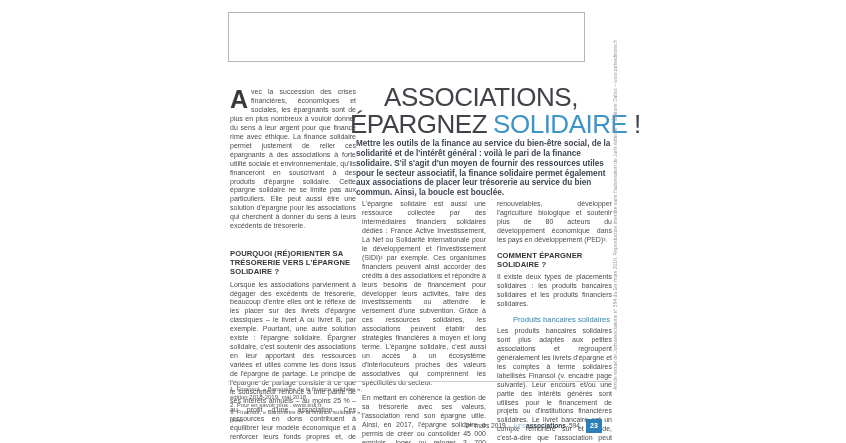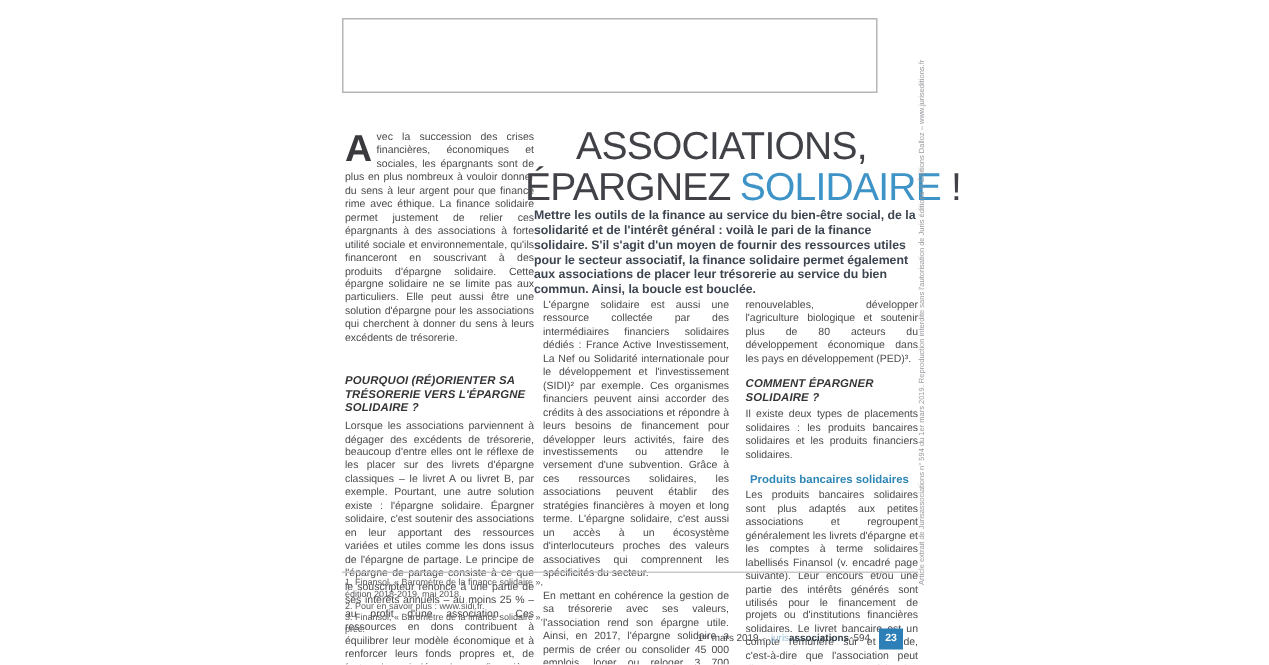--- a/index.html
+++ b/index.html
@@ -19,24 +19,24 @@
   .body{
     font-size:7px;line-height:1.28;text-align:justify;margin:0 0 6px 0;color:#4a4a4e;
   }
   .lead{margin:0 0 18px 0;}
   .dropcap{
     float:left;font-size:25px;line-height:0.82;font-weight:bold;color:#3a3a3e;
     margin:1px 3px 0 0;
   }
   .kicker{
     font-size:7.6px;font-weight:bold;color:#353538;line-height:1.2;
-    margin:0 0 4px 0;letter-spacing:0.1px;font-style:italic;
+    margin:0 0 4px 0;letter-spacing:0.1px;
   }
   .bluehead{
-    font-size:7.6px;font-weight:bold;color:#2e86b5;line-height:1.2;margin:4px 0 3px 3px;
+    font-size:7.6px;font-weight:normal;color:#2e86b5;line-height:1.2;margin:4px 0 3px 16px;
   }
   
   .headline{position:absolute;left:350px;top:84px;width:262px;text-align:right;color:#404248;}
   .t1{font-size:26px;line-height:1.0;letter-spacing:-0.5px;text-align:center;}
   .t2{font-size:26px;line-height:1.0;letter-spacing:-0.5px;margin-top:1px;white-space:nowrap;text-align:center;}
   .t2 .accent{color:#3e93c7;margin-left:6px;}
   .standfirst{
     position:absolute;left:356px;top:139px;width:258px;text-align:left;
     font-size:8.2px;font-weight:bold;line-height:1.2;color:#3d4550;
   }

